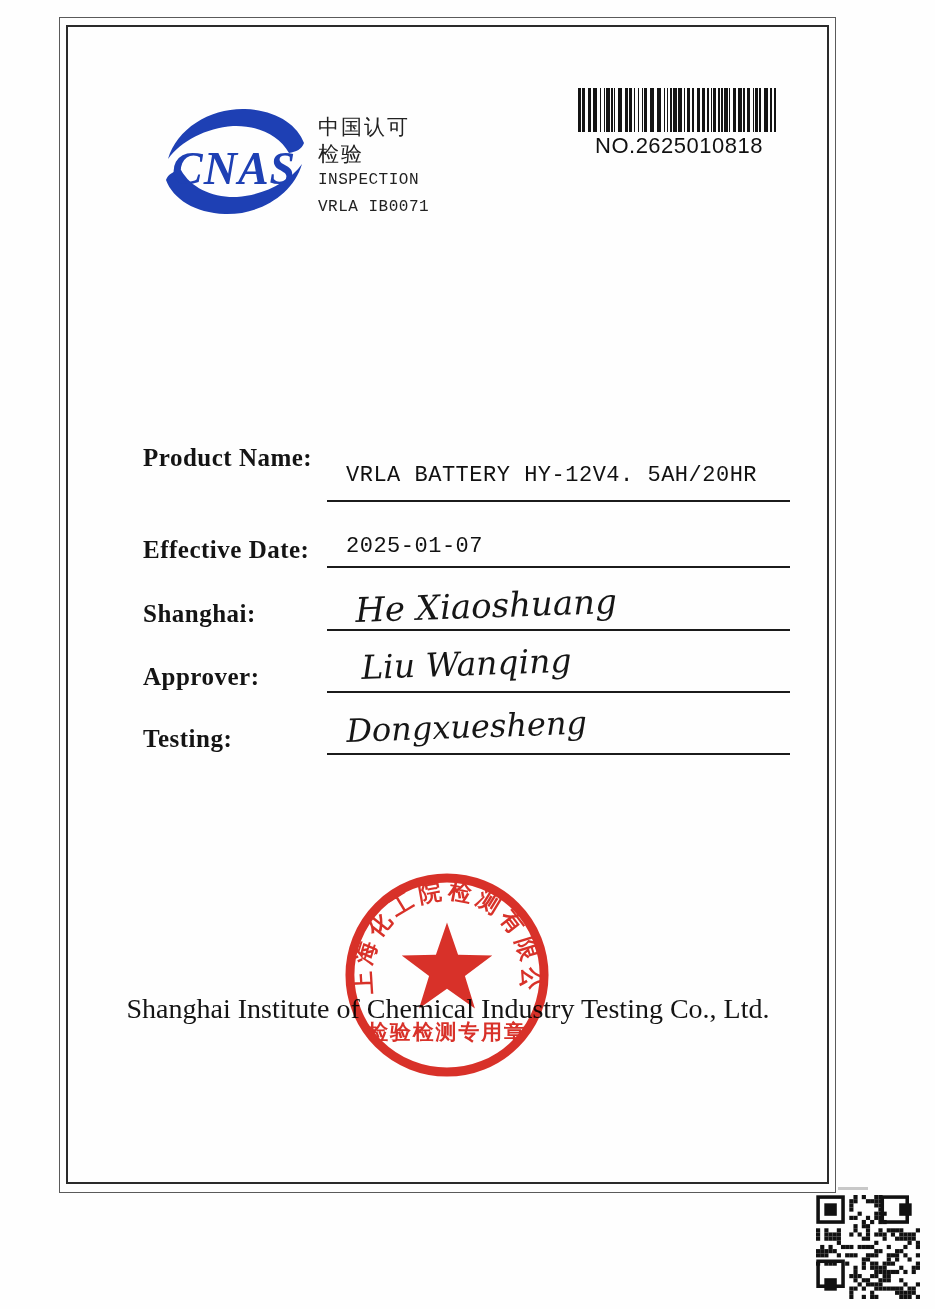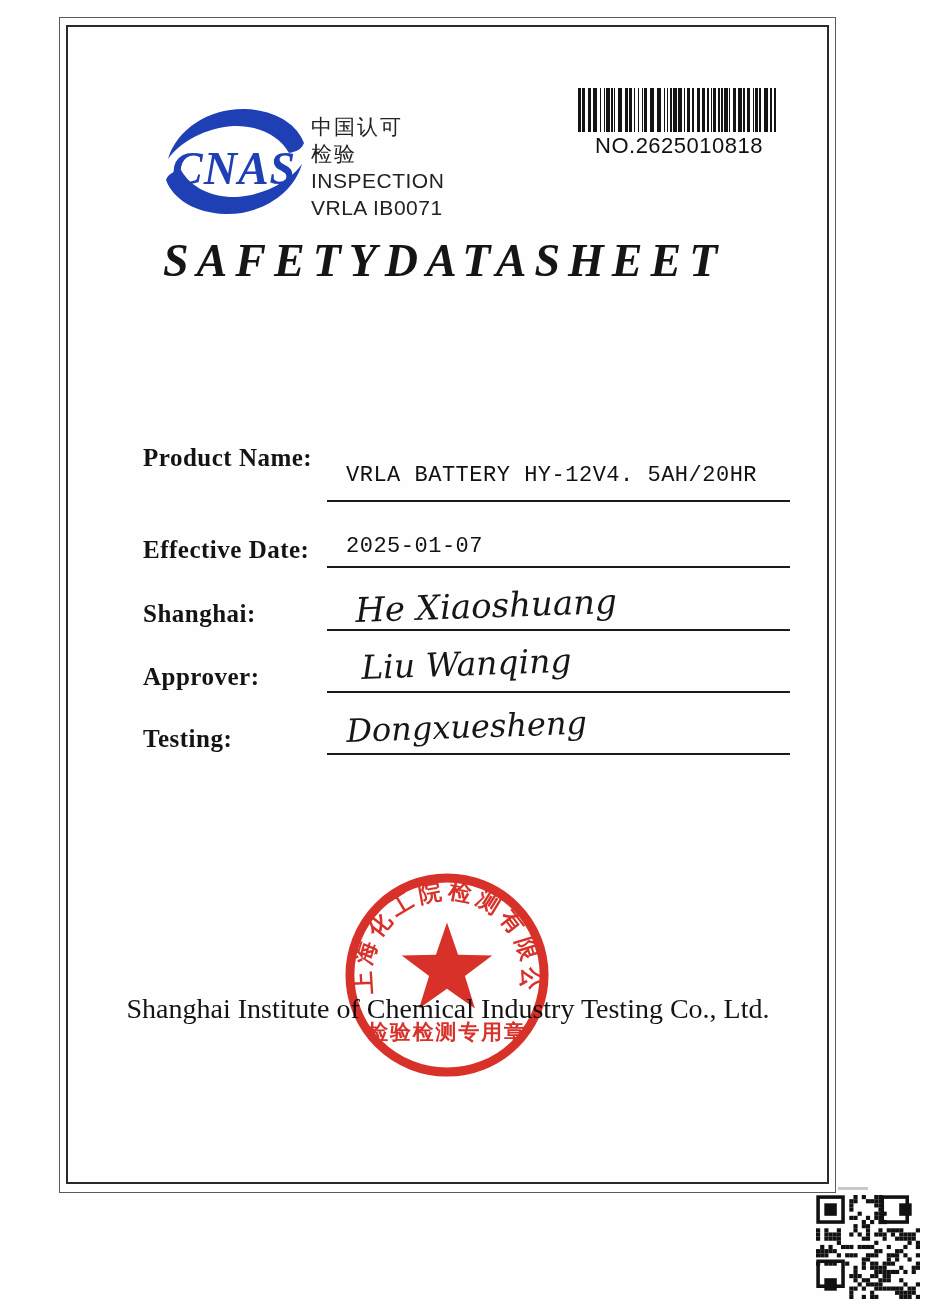--- a/index.html
+++ b/index.html
@@ -12,23 +12,23 @@
     position:absolute; left:59px; top:17px; width:777px; height:1176px;
     border:1px solid #5a5a5a;
   }
   .frame-inner {
     position:absolute; left:66px; top:25px; width:763px; height:1159px;
     border:2px solid #2a2a2a;
   }
   
   .cnas-block { position:absolute; left:162px; top:105px; display:flex; }
   .cnas-logo-svg { width:146px; height:113px; }
-  .cnas-text { margin-left:3px; padding-top:8px; line-height:27px; font-family:"Liberation Sans", sans-serif; color:#222; }
+  .cnas-text { margin-left:10px; padding-top:8px; line-height:27px; font-family:"Liberation Sans", sans-serif; color:#222; }
   .cnas-text .cn { font-size:21px; letter-spacing:2px; }
-  .cnas-text .en { font-size:21px; letter-spacing:0.5px; }
+  .cnas-text .en { font-size:16px; letter-spacing:0.5px;font-family:Liberation Mono, monospace; }
   
   .barcode-block { position:absolute; left:576px; top:88px; width:206px; text-align:center; }
   .barcode-svg { width:202px; height:44px; display:block; margin:0 auto; }
   .barcode-number { font-family:Liberation Sans, sans-serif; font-size:22px; color:#111; margin-top:1px; letter-spacing:0.5px; }
   
   .doc-title {
     position:absolute; left:163px; top:234px; width:640px;
     font-family:"Liberation Serif", serif; font-weight:bold; font-style:italic;
     font-size:46px; letter-spacing:8px; color:#151515; white-space:nowrap;
   }
@@ -128,21 +128,20 @@
         <rect x="175" y="0" width="1" height="44" fill="#141414"></rect>
         <rect x="177" y="0" width="3" height="44" fill="#141414"></rect>
         <rect x="181" y="0" width="2" height="44" fill="#141414"></rect>
         <rect x="186" y="0" width="4" height="44" fill="#141414"></rect>
         <rect x="192" y="0" width="2" height="44" fill="#141414"></rect>
         <rect x="196" y="0" width="2" height="44" fill="#141414"></rect>
       </svg>
     <div class="barcode-number">NO.2625010818</div>
   </div>
 
-  <div class="doc-title">SAFETYDATASHEET</div>
 
   <div>
     <span class="field-label" style="top:444px">Product Name:</span>
     <span class="field-value" style="top:463px">VRLA BATTERY HY-12V4. 5AH/20HR</span>
     <span class="field-line" style="top:500px"></span>
   </div>
 
   <div>
     <span class="field-label" style="top:536px">Effective Date:</span>
     <span class="field-value" style="top:534px">2025-01-07</span>

